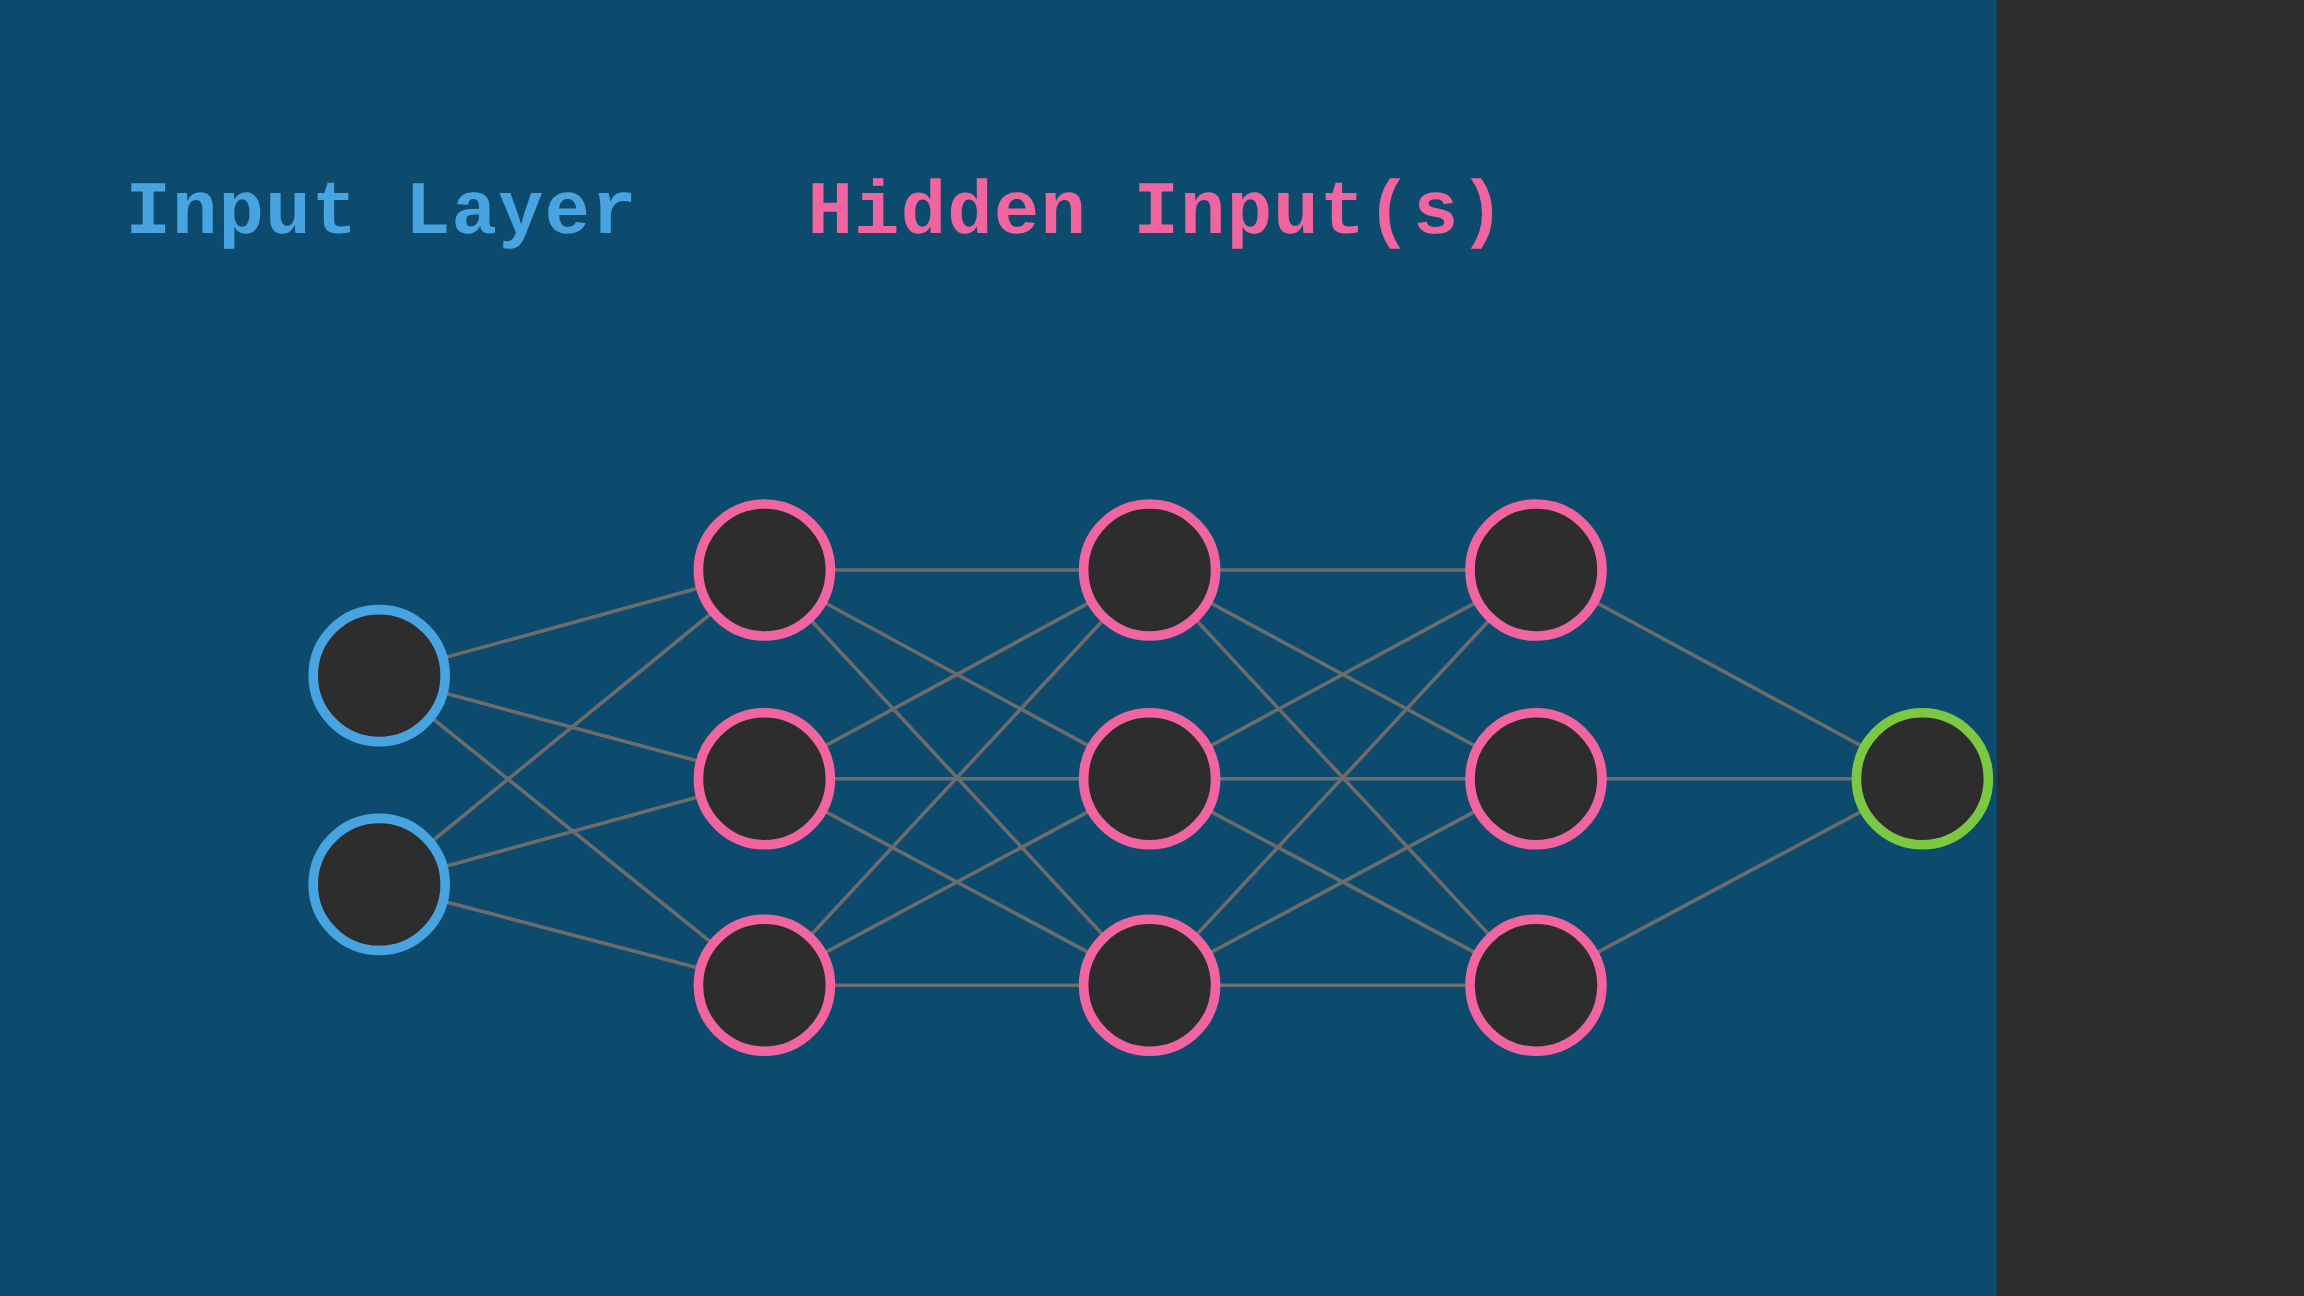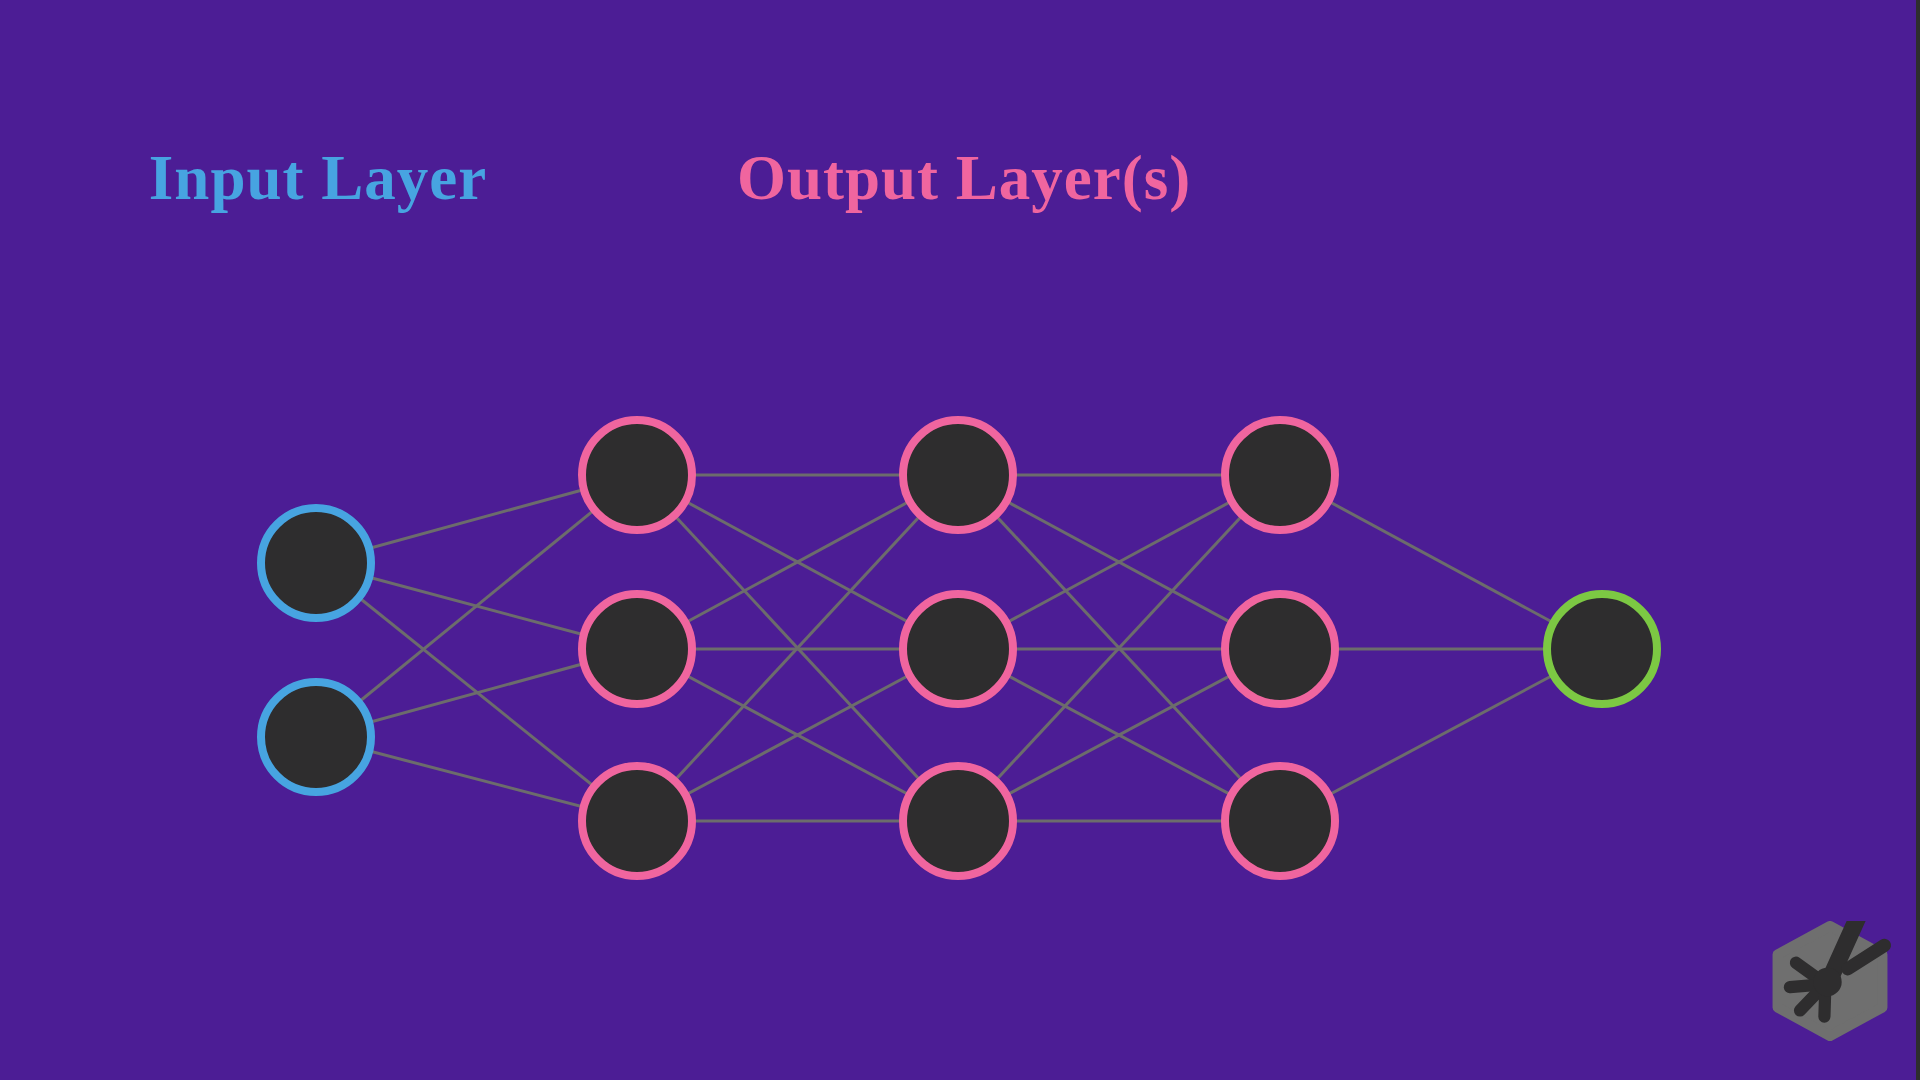--- a/index.html
+++ b/index.html
@@ -2,25 +2,25 @@
 <html><head>
 <meta charset="utf-8">
 <style>
   html, body {
     margin: 0;
     padding: 0;
     background: #2e2d2e;
   }
   .canvas {
     position: relative;
-    width: 1916px;
+    width: 1664px;
     height: 1080px;
-    background: #4c1d95;
+    background: #0c4a6e;
     overflow: hidden;
-    font-family: Liberation Serif, serif;
+    font-family: Liberation Mono, monospace;
   }
   .layer-label {
     position: absolute;
     transform: translate(-50%, -50%);
     font-size: 63px;
     font-weight: bold;
     letter-spacing: 1px;
     white-space: nowrap;
     user-select: none;
   }
@@ -76,21 +76,21 @@
       <circle cx="958" cy="475" r="55" fill="#2e2d2e" stroke="#f0659f" stroke-width="8"></circle>
       <circle cx="958" cy="649" r="55" fill="#2e2d2e" stroke="#f0659f" stroke-width="8"></circle>
       <circle cx="958" cy="821" r="55" fill="#2e2d2e" stroke="#f0659f" stroke-width="8"></circle>
       <circle cx="1280" cy="475" r="55" fill="#2e2d2e" stroke="#f0659f" stroke-width="8"></circle>
       <circle cx="1280" cy="649" r="55" fill="#2e2d2e" stroke="#f0659f" stroke-width="8"></circle>
       <circle cx="1280" cy="821" r="55" fill="#2e2d2e" stroke="#f0659f" stroke-width="8"></circle>
       <circle cx="1602" cy="649" r="55" fill="#2e2d2e" stroke="#7cc843" stroke-width="8"></circle>
     </svg>
 
   <div class="layer-label" style="color: rgb(71, 164, 225); left: 318px; top: 178px;">Input Layer</div>
-  <div class="layer-label" style="color: rgb(240, 101, 159); left: 964px; top: 178px;">Output Layer(s)</div>
+  <div class="layer-label" style="color: rgb(240, 101, 159); left: 964px; top: 178px;">Hidden Input(s)</div>
 
   <svg class="logo-svg" width="128" height="120" viewBox="0 0 125 118">
     <polygon class="logo-hex" points="62.5,5 114,33 114,85 62.5,113 11,85 11,33" stroke-width="10" stroke-linejoin="round" fill="#6f6f6f" stroke="#6f6f6f"></polygon>
     <g class="logo-foot" stroke-linecap="round" fill="none" stroke="#2e2d2e">
       <line x1="90" y1="-4" x2="62" y2="58" stroke-width="17"></line>
       <line x1="116" y1="24" x2="80" y2="47" stroke-width="13"></line>
       <line x1="58" y1="62" x2="29" y2="41" stroke-width="12"></line>
       <line x1="58" y1="62" x2="23" y2="65" stroke-width="12"></line>
       <line x1="58" y1="62" x2="33" y2="88" stroke-width="12"></line>
       <line x1="58" y1="62" x2="57" y2="94" stroke-width="12"></line>

